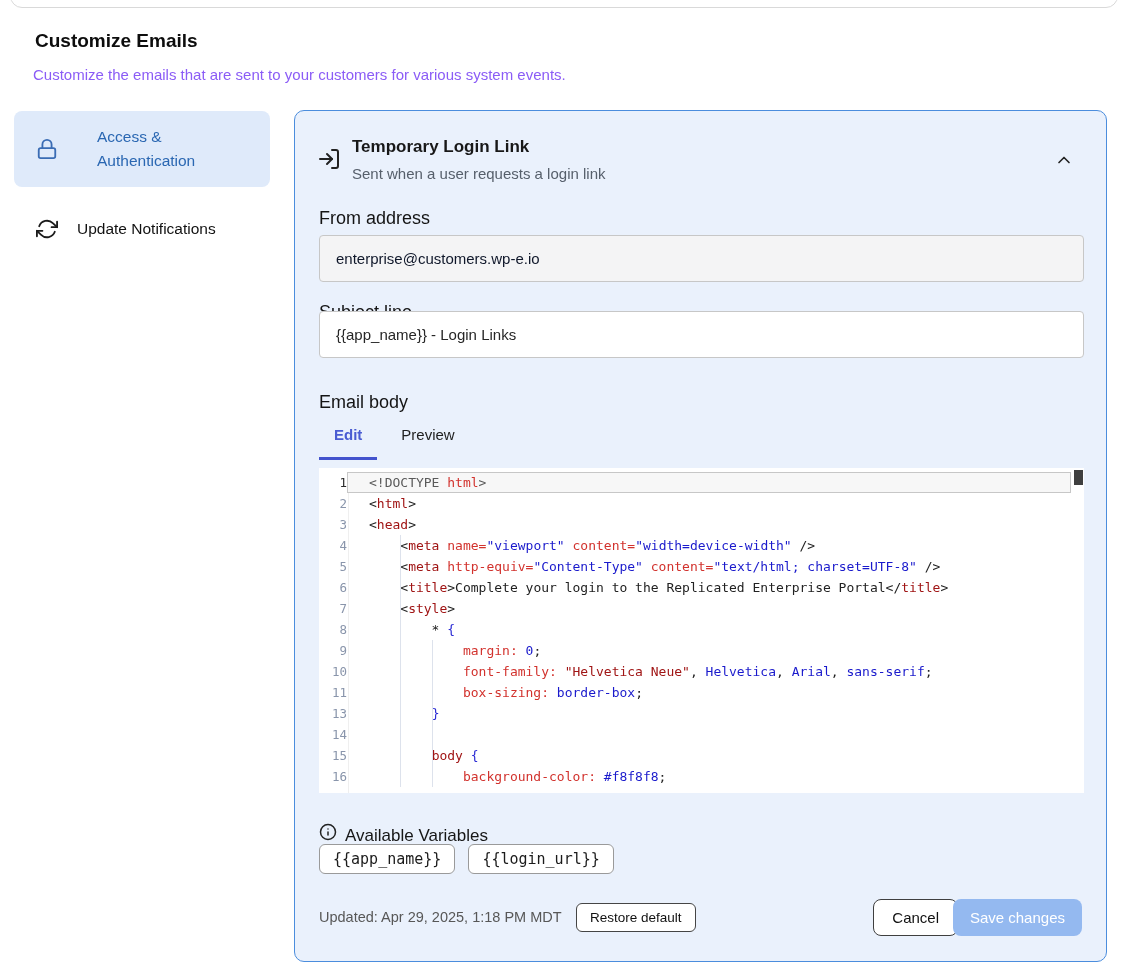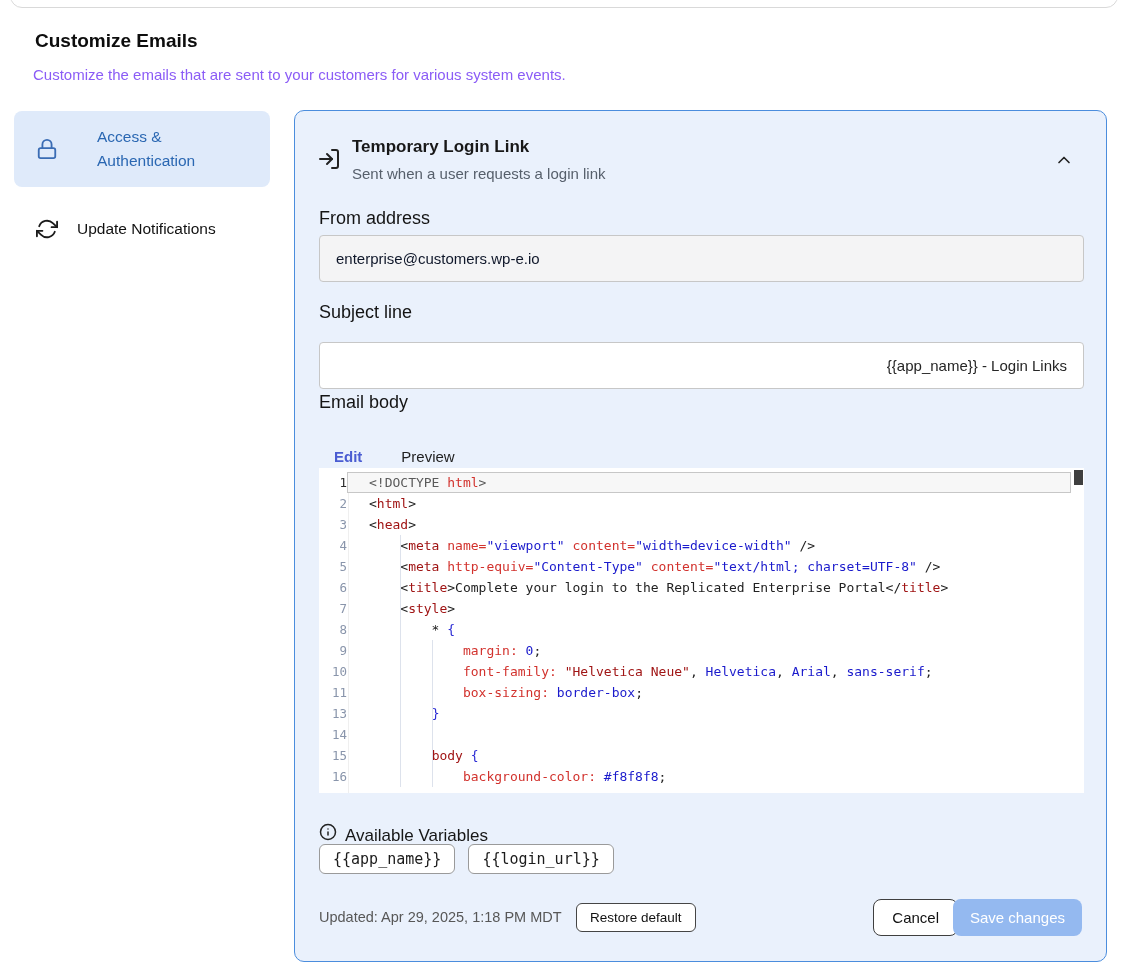--- a/index.html
+++ b/index.html
@@ -30,21 +30,21 @@
   .panel-title { position:absolute; left:57px; top:26px; font-size:17px; font-weight:700; color:#181818; }
   .panel-sub   { position:absolute; left:57px; top:54px; font-size:15px; color:#565f6b; }
   .collapse-btn { position:absolute; right:28px; top:36px; width:28px; height:28px; background:none; border:none; cursor:pointer; }
 
   .fld-label { position:absolute; left:24px; font-size:18px; color:#141414; }
   .txt-input { position:absolute; left:24px; width:765px; height:47px; border:1px solid #c7c7c7; border-radius:4px;
                padding:0 16px; font-size:15px; font-family:"Liberation Sans",sans-serif; color:#262626; background:#fff; }
   .txt-input.locked { background:#f4f4f5; color:#0f172a; }
 
   
-  .tabs { position:absolute; left:24px; top:328px; display:flex; }
+  .tabs { position:absolute; left:24px; top:306px; display:flex; }
   .tab { padding:9px 15px 14px; font-size:15px; color:#1f1f1f; background:none; border:none; cursor:pointer;
          font-family:"Liberation Sans",sans-serif; border-bottom:3px solid transparent; margin-right:9px; }
   .tab.active { color:#4a5cd2; font-weight:700; border-bottom-color:#4353cd; }
 
   
   .editor { position:absolute; left:24px; top:357px; width:765px; height:325px; background:#fff;
             overflow:hidden; font-family:"DejaVu Sans Mono", monospace; font-size:13px; line-height:21px; padding-top:4px; }
   .cl { display:flex; height:21px; }
   .gut { flex:0 0 28px; text-align:right; color:#8995ab; font-size:12.5px; user-select:none; }
   .lc { flex:1; position:relative; white-space:pre; padding-left:22px; margin-right:13px; }
@@ -128,21 +128,21 @@
         <svg viewBox="0 0 24 24" width="20" height="20" fill="none" stroke="#222" stroke-width="2" stroke-linecap="round" stroke-linejoin="round">
             <polyline points="6 15 12 9 18 15"></polyline>
           </svg>
       </span>
     </button>
 
     <label class="fld-label" style="top:97px;">From address</label>
     <input class="txt-input locked" style="top: 124px;" readonly="" value="enterprise@customers.wp-e.io">
 
     <label class="fld-label" style="top:191px;">Subject line</label>
-    <input class="txt-input" style="top: 231px; text-align: right;" value="{{app_name}} - Login Links">
+    <input class="txt-input" style="top: 200px;" value="{{app_name}} - Login Links">
 
     <label class="fld-label" style="top:281px;">Email body</label>
 
     <div class="tabs">
       <button class="tab active">Edit</button>
       <button class="tab">Preview</button>
     </div>
 
     <div class="editor">
       <div class="gutter-sep"></div>

